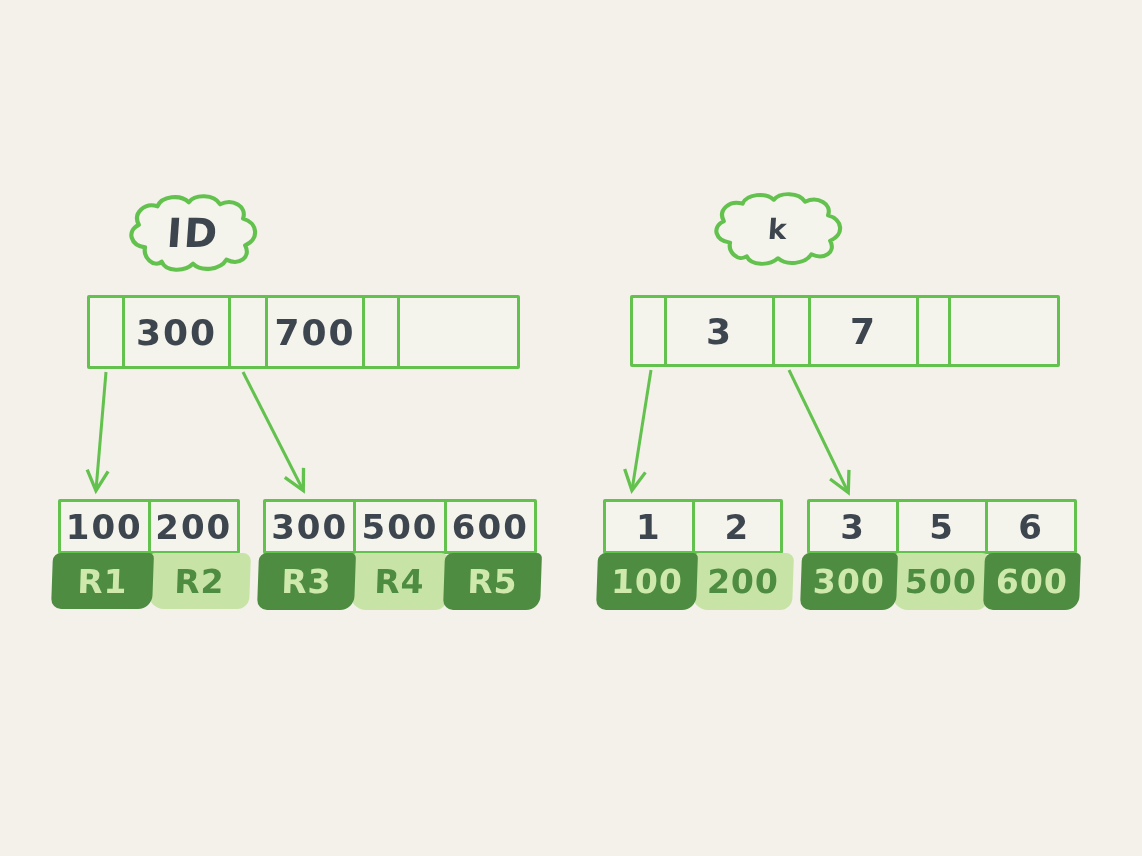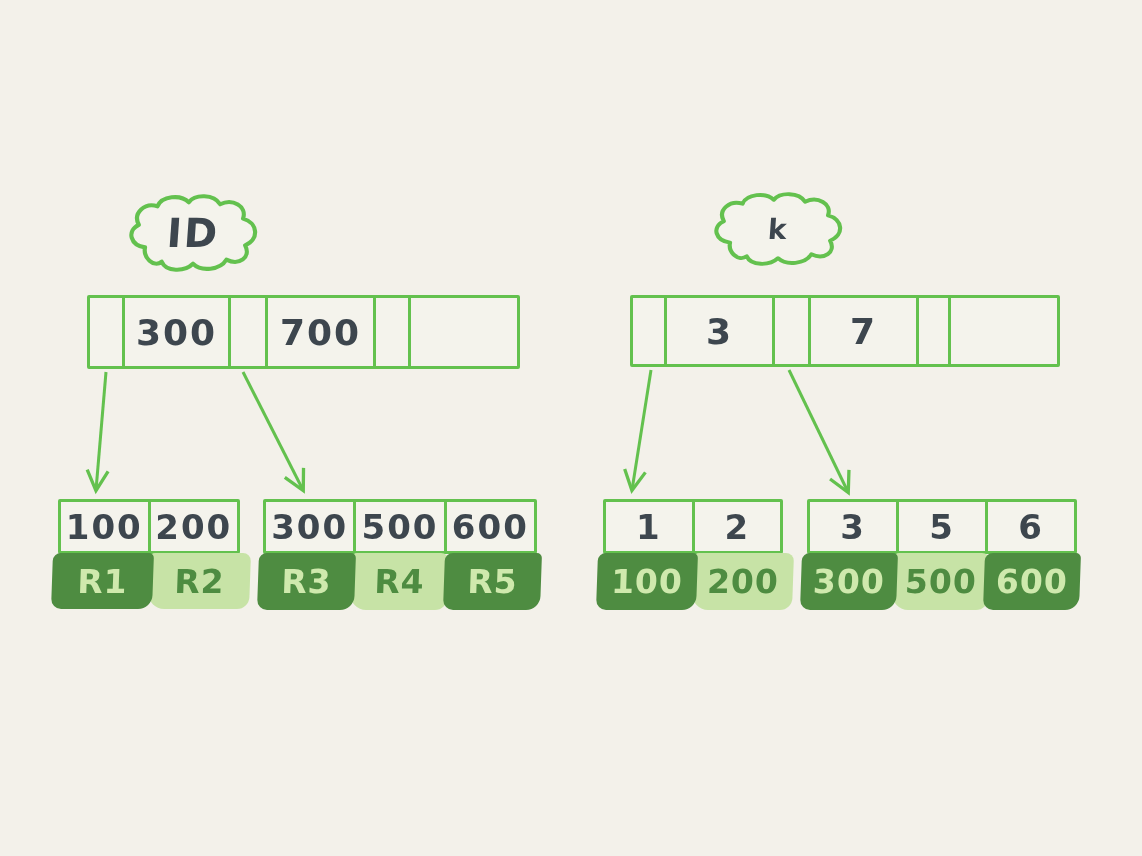--- a/index.html
+++ b/index.html
@@ -79,21 +79,21 @@
                C126,62 114,70 102,64 C96,74 78,76 70,68 C62,76 44,76 40,66
                C32,72 22,62 24,52 Z" fill="#f4f3ec" stroke="#63c14e" stroke-width="4" stroke-linejoin="round"></path>
     </svg>
     <span class="cloud-text big">ID</span>
   </div>
 
   <div class="node root" style="left:87px;top:295px;width:433px;height:74px">
     <div class="cell" style="width:35px"></div>
     <div class="cell" style="width:106px">300</div>
     <div class="cell" style="width:37px"></div>
-    <div class="cell" style="width:108px">700</div>
+    <div class="cell" style="width:97px">700</div>
     <div class="cell" style="width:35px"></div>
     <div class="cell" style="flex:1"></div>
   </div>
 
   <div class="node leaf" style="left:58px;top:499px;width:182px;height:55px">
     <div class="cell">100</div>
     <div class="cell">200</div>
   </div>
   <div class="rec-row" style="left:52px;top:553px;width:194px;height:56px">
     <div class="rec dark">R1</div>

